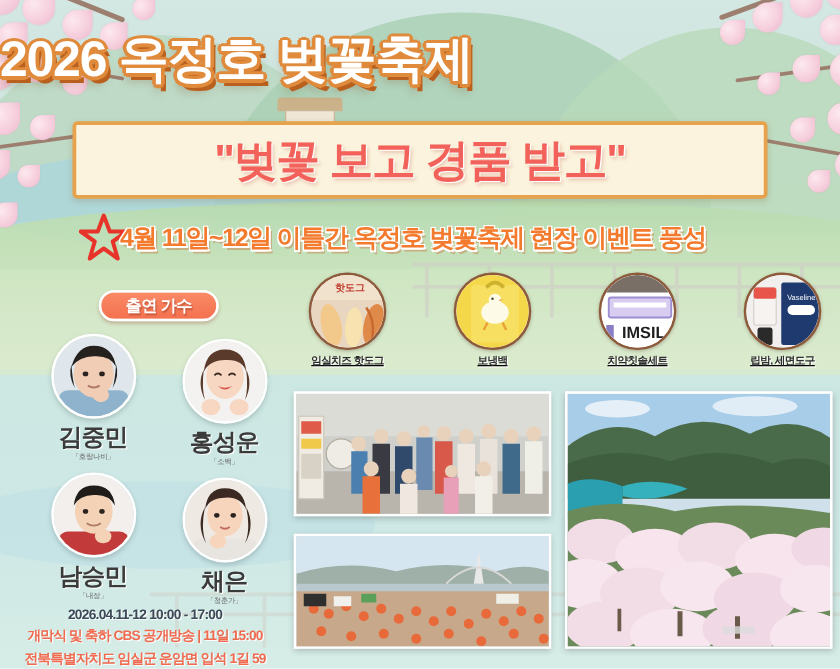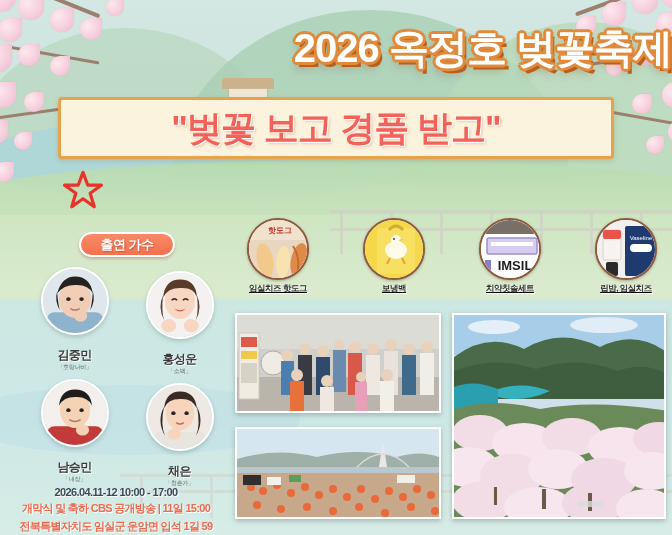--- a/index.html
+++ b/index.html
@@ -84,21 +84,21 @@
   .petal {
     position: absolute; border-radius: 50% 0 50% 50%;
     background: radial-gradient(circle at 35% 35%, #fde9ef 0%, #f6cfdd 55%, #eab9cc 100%);
     box-shadow: 0 0 1px rgba(210,150,175,.5);
   }
   .branch { position: absolute; background: #9c7f6e; border-radius: 2px; }
 
   
   .title {
     position: absolute; left: 0; top: 28px; width: 672px;
-    text-align: right;
+    text-align: left;
     font-size: 40px; font-weight: 900; letter-spacing: -1px;
     color: #ffffff;
     -webkit-text-stroke: 0px;
     text-shadow:
       3px 0 0 #e08a3c, -3px 0 0 #e08a3c, 0 3px 0 #e08a3c, 0 -3px 0 #e08a3c,
       2px 2px 0 #e08a3c, -2px 2px 0 #e08a3c, 2px -2px 0 #e08a3c, -2px -2px 0 #e08a3c,
       4px 5px 0 #b9601f, 0 6px 8px rgba(120,60,20,.35);
     line-height: 1;
   }
 
@@ -157,22 +157,22 @@
   .singer.s2, .singer.s4 { margin-top: 4px; }
   .avatar {
     width: 68px; height: 68px; margin: 0 auto;
     border-radius: 50%; overflow: hidden;
     border: 2px solid #ffffff;
     box-shadow: 0 2px 4px rgba(60,80,80,.25);
     position: relative;
   }
   .face { position: absolute; left: 0; top: 0; width: 100%; height: 100%; }
   .s-name {
-    margin-top: 12px;
-    font-size: 12px; font-weight: 900; color: #3b3b3b; letter-spacing: -0.6px;
+    margin-top: 2px;
+    font-size: 19px; font-weight: 900; color: #3b3b3b; letter-spacing: -0.6px;
     text-shadow: 1px 1px 0 rgba(255,255,255,.9);
   }
   .s-sub {
     font-size: 6px; color: #6a6a6a; letter-spacing: -0.3px; line-height: 1.1;
   }
 
   
   .info { position: absolute; left: 1px; top: 486px; width: 230px; text-align: center; }
   .info-l1 {
     font-size: 11px; font-weight: 800; color: #3c4a58; letter-spacing: -0.6px;
@@ -308,20 +308,23 @@
   <div class="banner">
     <div class="banner-text">"벚꽃 보고 경품 받고"</div>
   </div>
 
   <div class="star">
     <svg viewBox="0 0 50 50" width="40" height="40">
       <polygon points="25,3 31,19 48,19 34,29 39,46 25,36 11,46 16,29 2,19 19,19" fill="none" stroke="#e8332a" stroke-width="4" stroke-linejoin="round"></polygon>
     </svg>
   </div>
 
+  <div class="eventline">
+    <div class="eventline-text">4월 11일~12일 이틀간 옥정호 벚꽃축제 현장 이벤트 풍성</div>
+  </div>
 
   <div class="singers">
     <div class="badge">
       <span>출연 가수</span>
     </div>
     <div class="singer-grid">
 
       <div class="singer s1">
         <div class="avatar">
           <svg class="face" viewBox="0 0 68 68">
@@ -458,21 +461,21 @@
         <svg viewBox="0 0 62 62" width="62" height="62">
           <rect width="62" height="62" fill="#f2f0ee"></rect>
           <rect x="28" y="6" width="32" height="50" rx="2" fill="#1f3a6e"></rect>
           <rect x="33" y="24" width="22" height="8" rx="4" fill="#ffffff"></rect>
           <text x="44" y="20" font-size="6" fill="#ffffff" text-anchor="middle" font-family="Liberation Sans, sans-serif">Vaseline</text>
           <rect x="6" y="10" width="18" height="30" rx="2" fill="#f6f3f0" stroke="#d8d2cc"></rect>
           <rect x="6" y="10" width="18" height="9" rx="2" fill="#e8544a"></rect>
           <rect x="9" y="42" width="12" height="14" rx="2" fill="#2a2a2a"></rect>
         </svg>
       </div>
-      <div class="prize-label">립밤, 임실치즈</div>
+      <div class="prize-label">립밤, 세면도구</div>
     </div>
 
   </div>
 
   <div class="photo ph-crowd">
     <svg viewBox="0 0 206 100" width="206" height="100" preserveAspectRatio="none">
       <rect width="206" height="100" fill="#cfcfcb"></rect>
       <rect x="0" y="0" width="206" height="34" fill="#dcdcd6"></rect>
       <rect x="0" y="62" width="206" height="38" fill="#b9b5ad"></rect>
       <rect x="2" y="18" width="20" height="66" fill="#f0ece4" stroke="#cfc8bc"></rect>

